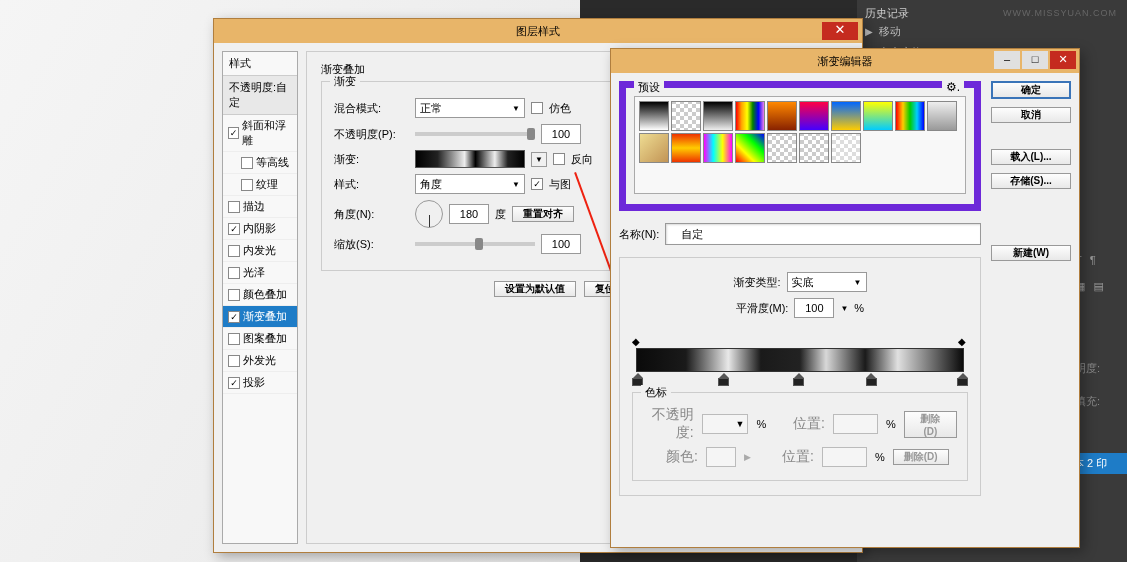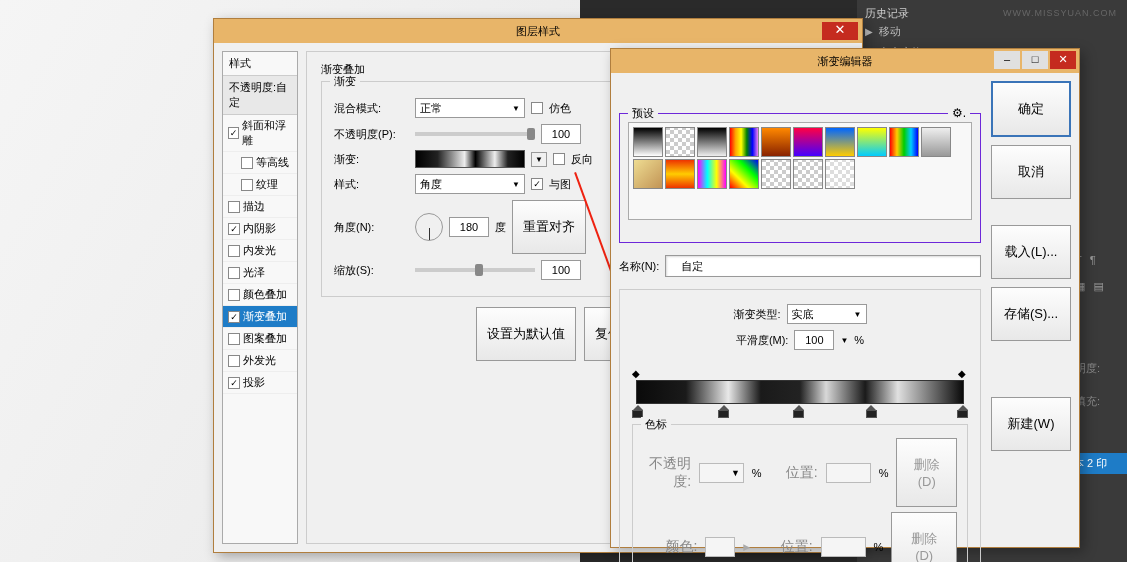--- a/index.html
+++ b/index.html
@@ -37,35 +37,35 @@
 .row { display: flex; align-items: center; gap: 6px; margin: 6px 0; }
 .lbl { width: 75px; font-size: 11px; }
 .select { border: 1px solid #999; background: #fff; height: 20px; padding: 0 4px; display: flex; align-items: center; justify-content: space-between; width: 110px; }
 .select .arrow { font-size: 8px; }
 .num-input { width: 40px; height: 20px; border: 1px solid #999; background: #fff; text-align: center; }
 .slider { flex: 1; height: 4px; background: #ccc; position: relative; max-width: 120px; }
 .slider .thumb { position: absolute; top: -4px; width: 8px; height: 12px; background: #888; border-radius: 2px; }
 .grad-preview { width: 110px; height: 18px; border: 1px solid #555; background: linear-gradient(90deg, #000 0%, #222 20%, #eee 45%, #000 55%, #eee 73%, #222 85%, #000 100%); }
 .angle-ctrl { width: 28px; height: 28px; border: 1px solid #999; border-radius: 50%; position: relative; }
 .angle-ctrl:after { content: ''; position: absolute; left: 13px; top: 2px; width: 1px; height: 12px; background: #333; transform-origin: bottom; transform: rotate(180deg); }
-.btn { border: 1px solid #999; background: linear-gradient(#fdfdfd, #e8e8e8); padding: 17px 10px; cursor: pointer; font-size: 13px; }
+.btn { border: 1px solid #999; background: linear-gradient(#fdfdfd, #e8e8e8); padding: 0 10px; cursor: pointer; font-size: 10px; font-weight: bold; }
 
 .gradient-editor-dialog { left: 610px; top: 48px; width: 470px; height: 500px; z-index: 10; }
 .ge-title-bar { background: #e8b569; height: 24px; display: flex; align-items: center; justify-content: center; position: relative; }
 .win-btns { position: absolute; right: 3px; top: 2px; display: flex; gap: 2px; }
 .win-btn { width: 26px; height: 18px; text-align: center; line-height: 16px; cursor: pointer; font-size: 11px; }
 .win-min { background: #e0e0e0; }
 .win-max { background: #e0e0e0; }
 .win-close { background: #c52b1f; color: #fff; }
 .ge-body { padding: 8px; display: flex; gap: 10px; height: calc(100% - 24px); }
 .ge-left { flex: 1; }
 .ge-right { width: 80px; display: flex; flex-direction: column; gap: 8px; }
 .ge-right .btn { width: 100%; text-align: center; }
 
-.preset-box { border: 1px solid #6d28d9; padding: 8px; position: relative; margin-top: 32px; }
+.preset-box { border: 7px solid #6d28d9; padding: 8px; position: relative; }
 .preset-label { position: absolute; top: -8px; left: 8px; background: #f0f0f0; padding: 0 4px; }
 .gear-icon { position: absolute; top: -8px; right: 10px; background: #f0f0f0; padding: 0 4px; font-size: 12px; cursor: pointer; }
 .preset-grid { display: flex; flex-wrap: wrap; gap: 2px; border: 1px solid #aaa; padding: 4px; background: #f8f8f8; height: 98px; align-content: flex-start; }
 .preset-sw { width: 30px; height: 30px; border: 1px solid #888; cursor: pointer; }
 
 .name-row { display: flex; align-items: center; gap: 6px; margin: 12px 0; }
 .name-input { flex: 1; border: 1px solid #999; height: 22px; padding: 0 15px; box-shadow: inset 1px 1px 2px rgba(0,0,0,0.15); }
 
 .grad-settings { border: 1px solid #ccc; padding: 8px 12px 14px; margin-top: 6px; }
 .grad-bar-wrap { position: relative; margin: 30px 4px 20px; }

